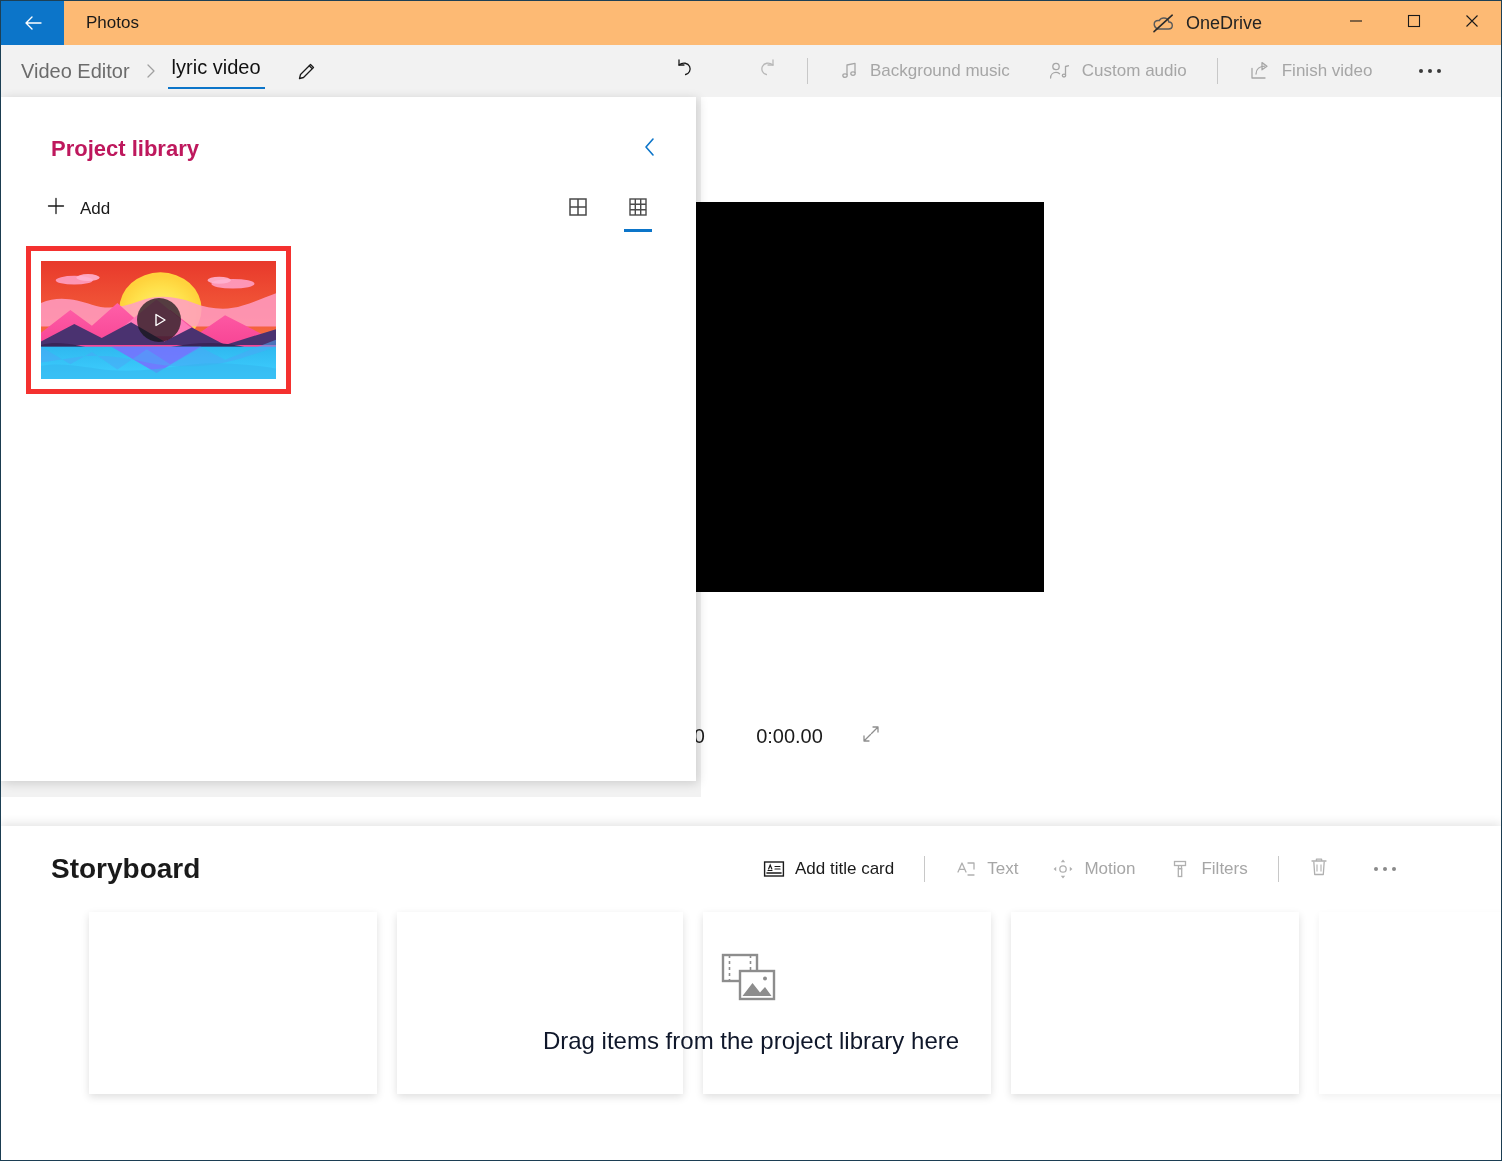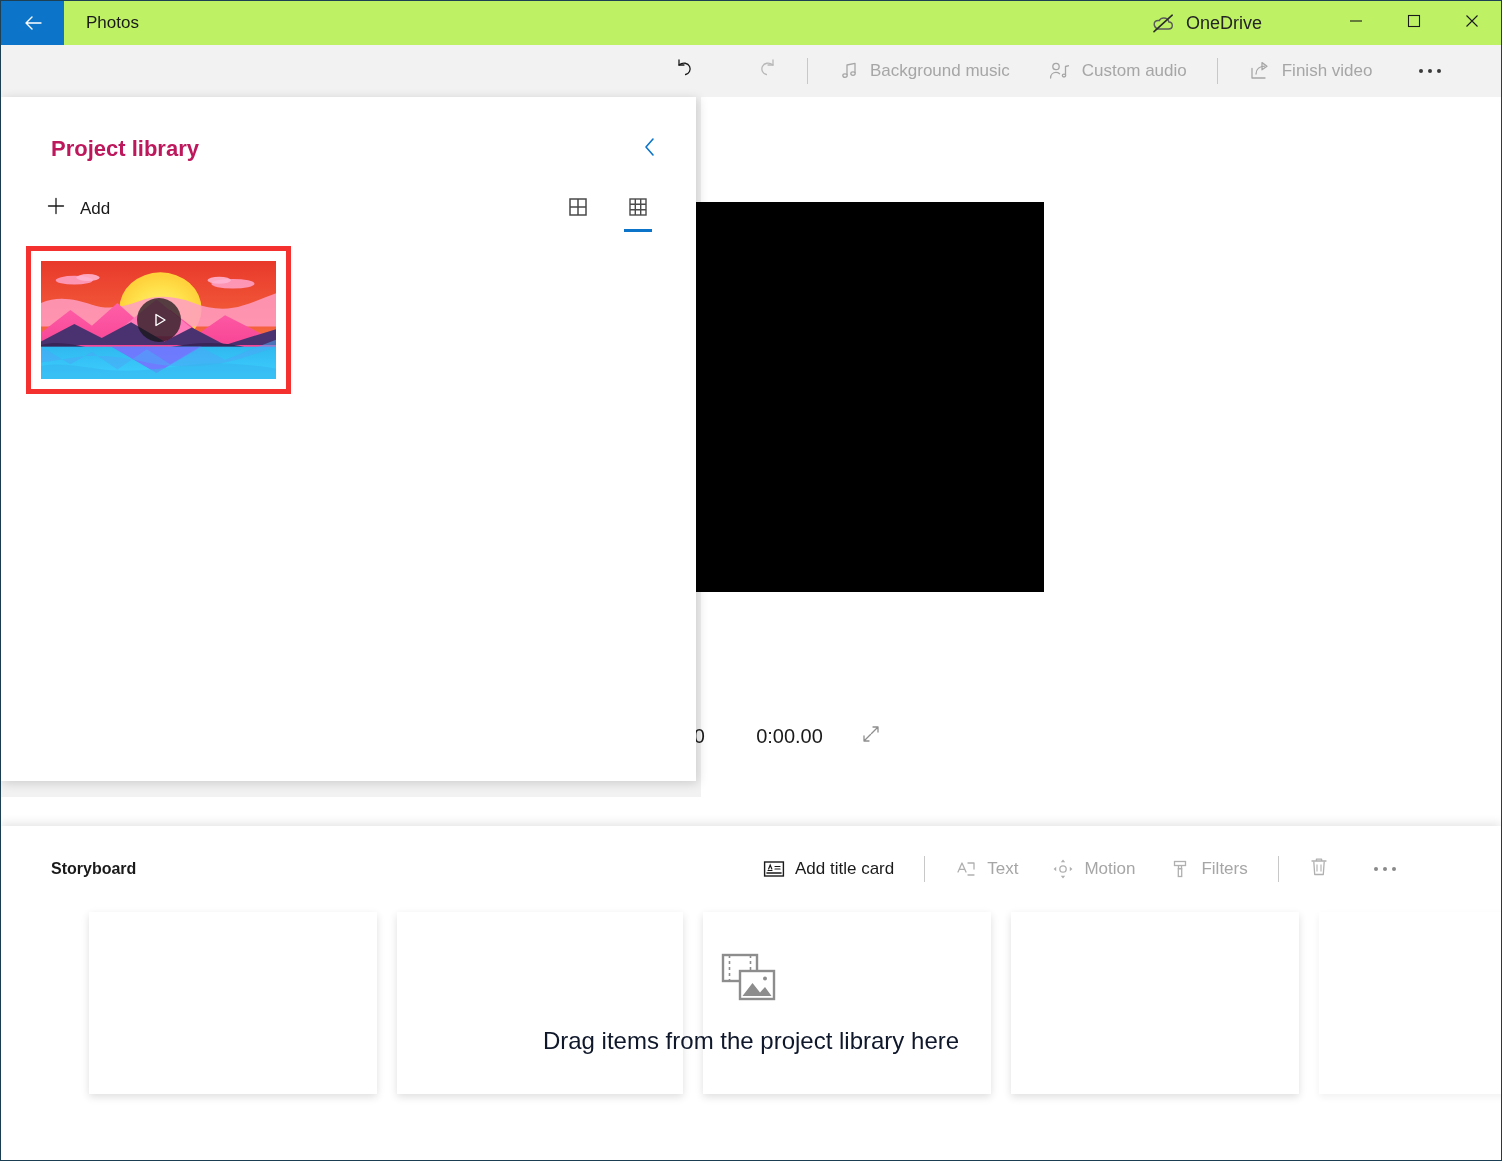--- a/index.html
+++ b/index.html
@@ -16,21 +16,21 @@
     background: #ffffff;
     display: flex;
     flex-direction: column;
   }
 
   
   .titlebar {
     position: relative;
     height: 44px;
     flex: 0 0 44px;
-    background: #bef264;
+    background: #fdba74;
     display: flex;
     align-items: stretch;
   }
   .back-btn {
     width: 63px; height: 44px;
     background: #0c75c9;
     display: flex; align-items: center; justify-content: center;
     cursor: pointer;
   }
   .back-btn svg { display: block; }
@@ -293,21 +293,21 @@
     min-height: 0;
     overflow: hidden;
   }
   .sb-head {
     position: relative;
     height: 86px;
     display: flex; align-items: center;
   }
   .sb-title {
     padding-left: 50px;
-    font-size: 16px;
+    font-size: 28px;
     font-weight: bold;
     color: #1a1a1a;
   }
   .sb-tools {
     position: absolute;
     left: 748px; top: 0;
     height: 86px;
     display: flex; align-items: center;
   }
   .sb-canvas {
@@ -381,20 +381,35 @@
         <span class="wc-glyph">
           <svg width="20" height="20" viewBox="0 0 20 20">
               <path d="M4.5 4.5l11 11M15.5 4.5l-11 11" stroke="#1a1a1a" stroke-width="1.1"></path>
             </svg>
         </span>
       </div>
     </div>
   </div>
 
   <div class="cmdbar">
+    <div class="breadcrumb">
+      <span class="bc-parent">Video Editor</span>
+      <span class="bc-sep">
+        <svg width="14" height="20" viewBox="0 0 14 20" fill="none">
+          <path d="M4 4l6 6-6 6" stroke="#a0a0a0" stroke-width="1.3" stroke-linecap="round" stroke-linejoin="round"></path>
+        </svg>
+      </span>
+      <span class="bc-current">lyric video</span>
+      <span class="bc-edit">
+        <svg width="24" height="24" viewBox="0 0 24 24" fill="none">
+          <path d="M4.5 19.5l1-4 10-10 3 3-10 10-4 1z" stroke="#1a1a1a" stroke-width="1.3" stroke-linejoin="round"></path>
+          <path d="M14 6.5l3 3" stroke="#1a1a1a" stroke-width="1.3"></path>
+        </svg>
+      </span>
+    </div>
 
     <div class="cmd-right">
       <div class="cmd-icononly">
         <span>
           <svg width="26" height="26" viewBox="0 0 26 26" fill="none">
             <path d="M7 9c4-3.2 9-2 10.6 1.6 1.5 3.4-.4 7-4 7.9" stroke="#1a1a1a" stroke-width="1.3" stroke-linecap="round"></path>
             <path d="M7 9V4M7 9h5" stroke="#1a1a1a" stroke-width="1.3" stroke-linecap="round"></path>
           </svg>
         </span>
       </div>

